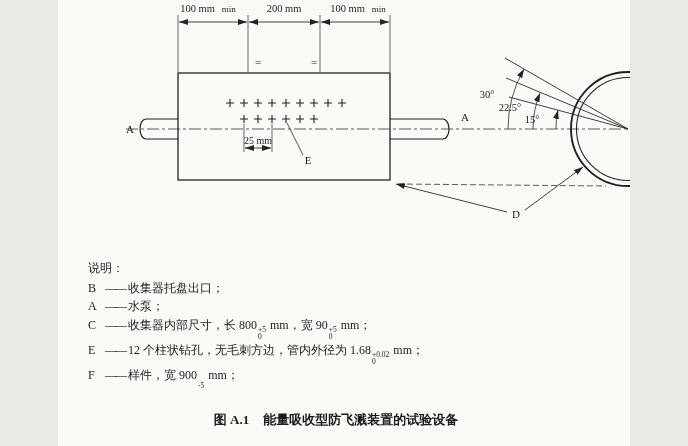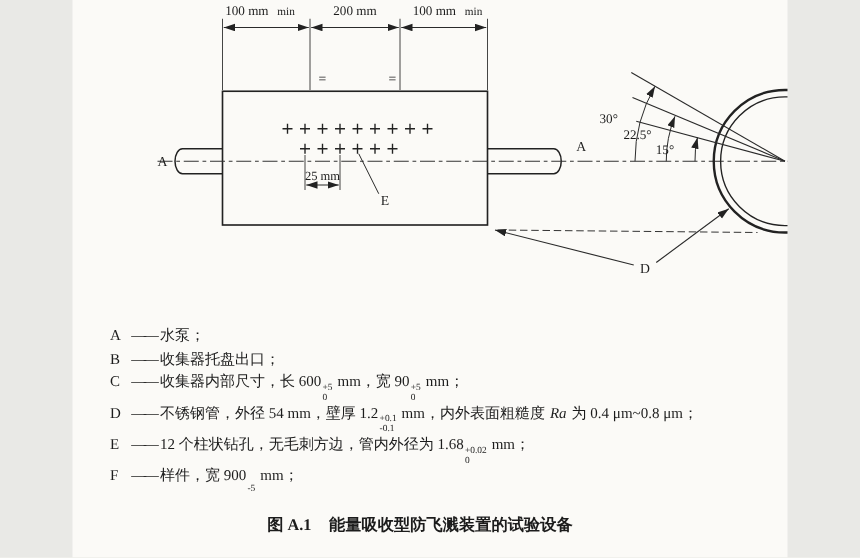--- a/index.html
+++ b/index.html
@@ -101,37 +101,34 @@
     <text x="407" y="121" font-size="11" text-anchor="middle">A</text>
 
     <line x1="340" y1="184" x2="548" y2="186" stroke="#333" stroke-width="0.8" stroke-dasharray="6 3"></line>
 
     <line x1="449" y1="212" x2="338" y2="184" stroke="#2a2a2a" stroke-width="0.9" marker-end="url(#arr)"></line>
     <line x1="467" y1="210" x2="525" y2="167" stroke="#2a2a2a" stroke-width="0.9" marker-end="url(#arr)"></line>
     <text x="458" y="218" font-size="11" text-anchor="middle">D</text>
   </svg>
 
   <div class="legend">
+    <div class="legend-title">说明：</div>
+
+    <div class="lg-line"><span class="lg-key">B</span><span class="lg-dash">——</span><span>收集器托盘出口；</span></div>
 
     <div class="lg-line"><span class="lg-key">A</span><span class="lg-dash">——</span><span>水泵；</span></div>
 
-    <div class="lg-line"><span class="lg-key">B</span><span class="lg-dash">——</span><span>收集器托盘出口；</span></div>
-
-    <div class="lg-line"><span class="lg-key">C</span><span class="lg-dash">——</span><span>收集器内部尺寸，长 600</span><span class="tol">
+    <div class="lg-line"><span class="lg-key">C</span><span class="lg-dash">——</span><span>收集器内部尺寸，长 800</span><span class="tol">
           <span class="tsup">+5</span>
           <span class="tsub">0</span>
         </span><span> mm，宽 90</span><span class="tol">
           <span class="tsup">+5</span>
           <span class="tsub">0</span>
         </span><span> mm；</span></div>
 
-    <div class="lg-line"><span class="lg-key">D</span><span class="lg-dash">——</span><span>不锈钢管，外径 54 mm，壁厚 1.2</span><span class="tol">
-          <span class="tsup">+0.1</span>
-          <span class="tsub">-0.1</span>
-        </span><span> mm，内外表面粗糙度 </span><span class="ra">Ra</span><span> 为 0.4 μm~0.8 μm；</span></div>
 
     <div class="lg-line"><span class="lg-key">E</span><span class="lg-dash">——</span><span>12 个柱状钻孔，无毛刺方边，管内外径为 1.68</span><span class="tol">
           <span class="tsup">+0.02</span>
           <span class="tsub">0</span>
         </span><span> mm；</span></div>
 
     <div class="lg-line"><span class="lg-key">F</span><span class="lg-dash">——</span><span>样件，宽 900</span><span class="tol">
           <span class="tsup"></span>
           <span class="tsub">-5</span>
         </span><span> mm；</span></div>

